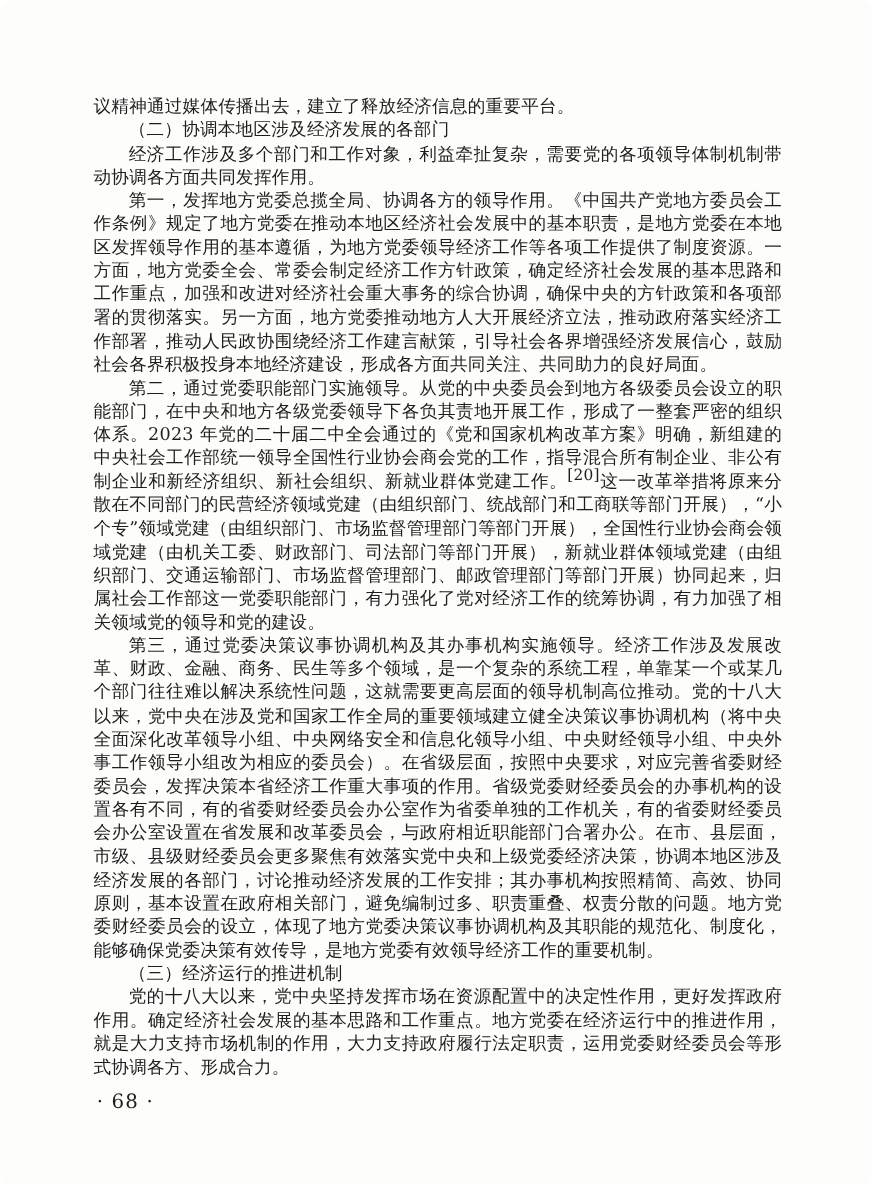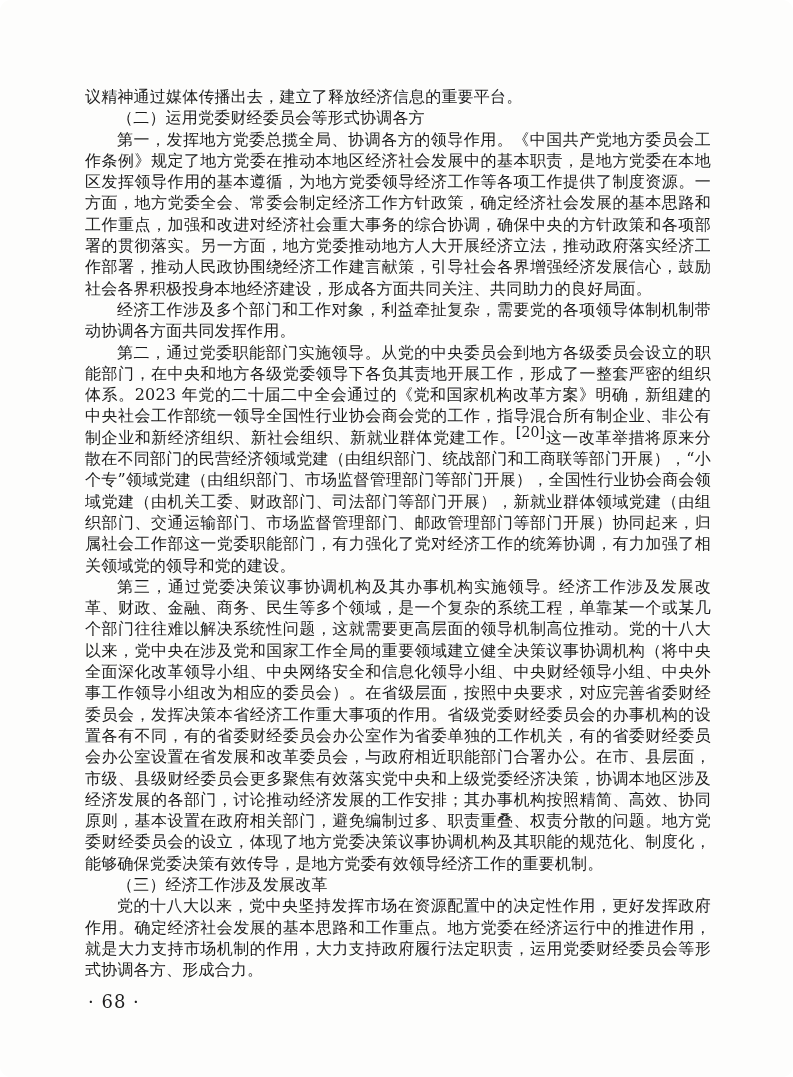--- a/index.html
+++ b/index.html
@@ -50,22 +50,22 @@
     line-height: 21px;
     letter-spacing: 1px;
   }
 </style>
 </head>
 <body>
 
 <div class="page">
   <div class="text-block">
     <p class="continuation">议精神通过媒体传播出去，建立了释放经济信息的重要平台。</p>
-    <p class="heading">（二）运用党委财经委员会等形式协调各方</p>
+    <p class="heading">（二）协调本地区涉及经济发展的各部门</p>
+    <p class="body">经济工作涉及多个部门和工作对象，利益牵扯复杂，需要党的各项领导体制机制带动协调各方面共同发挥作用。</p>
     <p class="body">第一，发挥地方党委总揽全局、协调各方的领导作用。《中国共产党地方委员会工作条例》规定了地方党委在推动本地区经济社会发展中的基本职责，是地方党委在本地区发挥领导作用的基本遵循，为地方党委领导经济工作等各项工作提供了制度资源。一方面，地方党委全会、常委会制定经济工作方针政策，确定经济社会发展的基本思路和工作重点，加强和改进对经济社会重大事务的综合协调，确保中央的方针政策和各项部署的贯彻落实。另一方面，地方党委推动地方人大开展经济立法，推动政府落实经济工作部署，推动人民政协围绕经济工作建言献策，引导社会各界增强经济发展信心，鼓励社会各界积极投身本地经济建设，形成各方面共同关注、共同助力的良好局面。</p>
-    <p class="body">经济工作涉及多个部门和工作对象，利益牵扯复杂，需要党的各项领导体制机制带动协调各方面共同发挥作用。</p>
     <p class="body"><span>第二，通过党委职能部门实施领导。从党的中央委员会到地方各级委员会设立的职能部门，在中央和地方各级党委领导下各负其责地开展工作，形成了一整套严密的组织体系。2023 年党的二十届二中全会通过的《党和国家机构改革方案》明确，新组建的中央社会工作部统一领导全国性行业协会商会党的工作，指导混合所有制企业、非公有制企业和新经济组织、新社会组织、新就业群体党建工作。</span><sup class="footnote-ref">[20]</sup><span>这一改革举措将原来分散在不同部门的民营经济领域党建（由组织部门、统战部门和工商联等部门开展），“小个专”领域党建（由组织部门、市场监督管理部门等部门开展），全国性行业协会商会领域党建（由机关工委、财政部门、司法部门等部门开展），新就业群体领域党建（由组织部门、交通运输部门、市场监督管理部门、邮政管理部门等部门开展）协同起来，归属社会工作部这一党委职能部门，有力强化了党对经济工作的统筹协调，有力加强了相关领域党的领导和党的建设。</span></p>
     <p class="body">第三，通过党委决策议事协调机构及其办事机构实施领导。经济工作涉及发展改革、财政、金融、商务、民生等多个领域，是一个复杂的系统工程，单靠某一个或某几个部门往往难以解决系统性问题，这就需要更高层面的领导机制高位推动。党的十八大以来，党中央在涉及党和国家工作全局的重要领域建立健全决策议事协调机构（将中央全面深化改革领导小组、中央网络安全和信息化领导小组、中央财经领导小组、中央外事工作领导小组改为相应的委员会）。在省级层面，按照中央要求，对应完善省委财经委员会，发挥决策本省经济工作重大事项的作用。省级党委财经委员会的办事机构的设置各有不同，有的省委财经委员会办公室作为省委单独的工作机关，有的省委财经委员会办公室设置在省发展和改革委员会，与政府相近职能部门合署办公。在市、县层面，市级、县级财经委员会更多聚焦有效落实党中央和上级党委经济决策，协调本地区涉及经济发展的各部门，讨论推动经济发展的工作安排；其办事机构按照精简、高效、协同原则，基本设置在政府相关部门，避免编制过多、职责重叠、权责分散的问题。地方党委财经委员会的设立，体现了地方党委决策议事协调机构及其职能的规范化、制度化，能够确保党委决策有效传导，是地方党委有效领导经济工作的重要机制。</p>
-    <p class="heading">（三）经济工作涉及发展改革</p>
+    <p class="heading">（三）经济运行的推进机制</p>
     <p class="body">党的十八大以来，党中央坚持发挥市场在资源配置中的决定性作用，更好发挥政府作用。确定经济社会发展的基本思路和工作重点。地方党委在经济运行中的推进作用，就是大力支持市场机制的作用，大力支持政府履行法定职责，运用党委财经委员会等形式协调各方、形成合力。</p>
   </div>
   <div class="page-number">· 68 ·</div>
 </div>
 
 </body></html>

